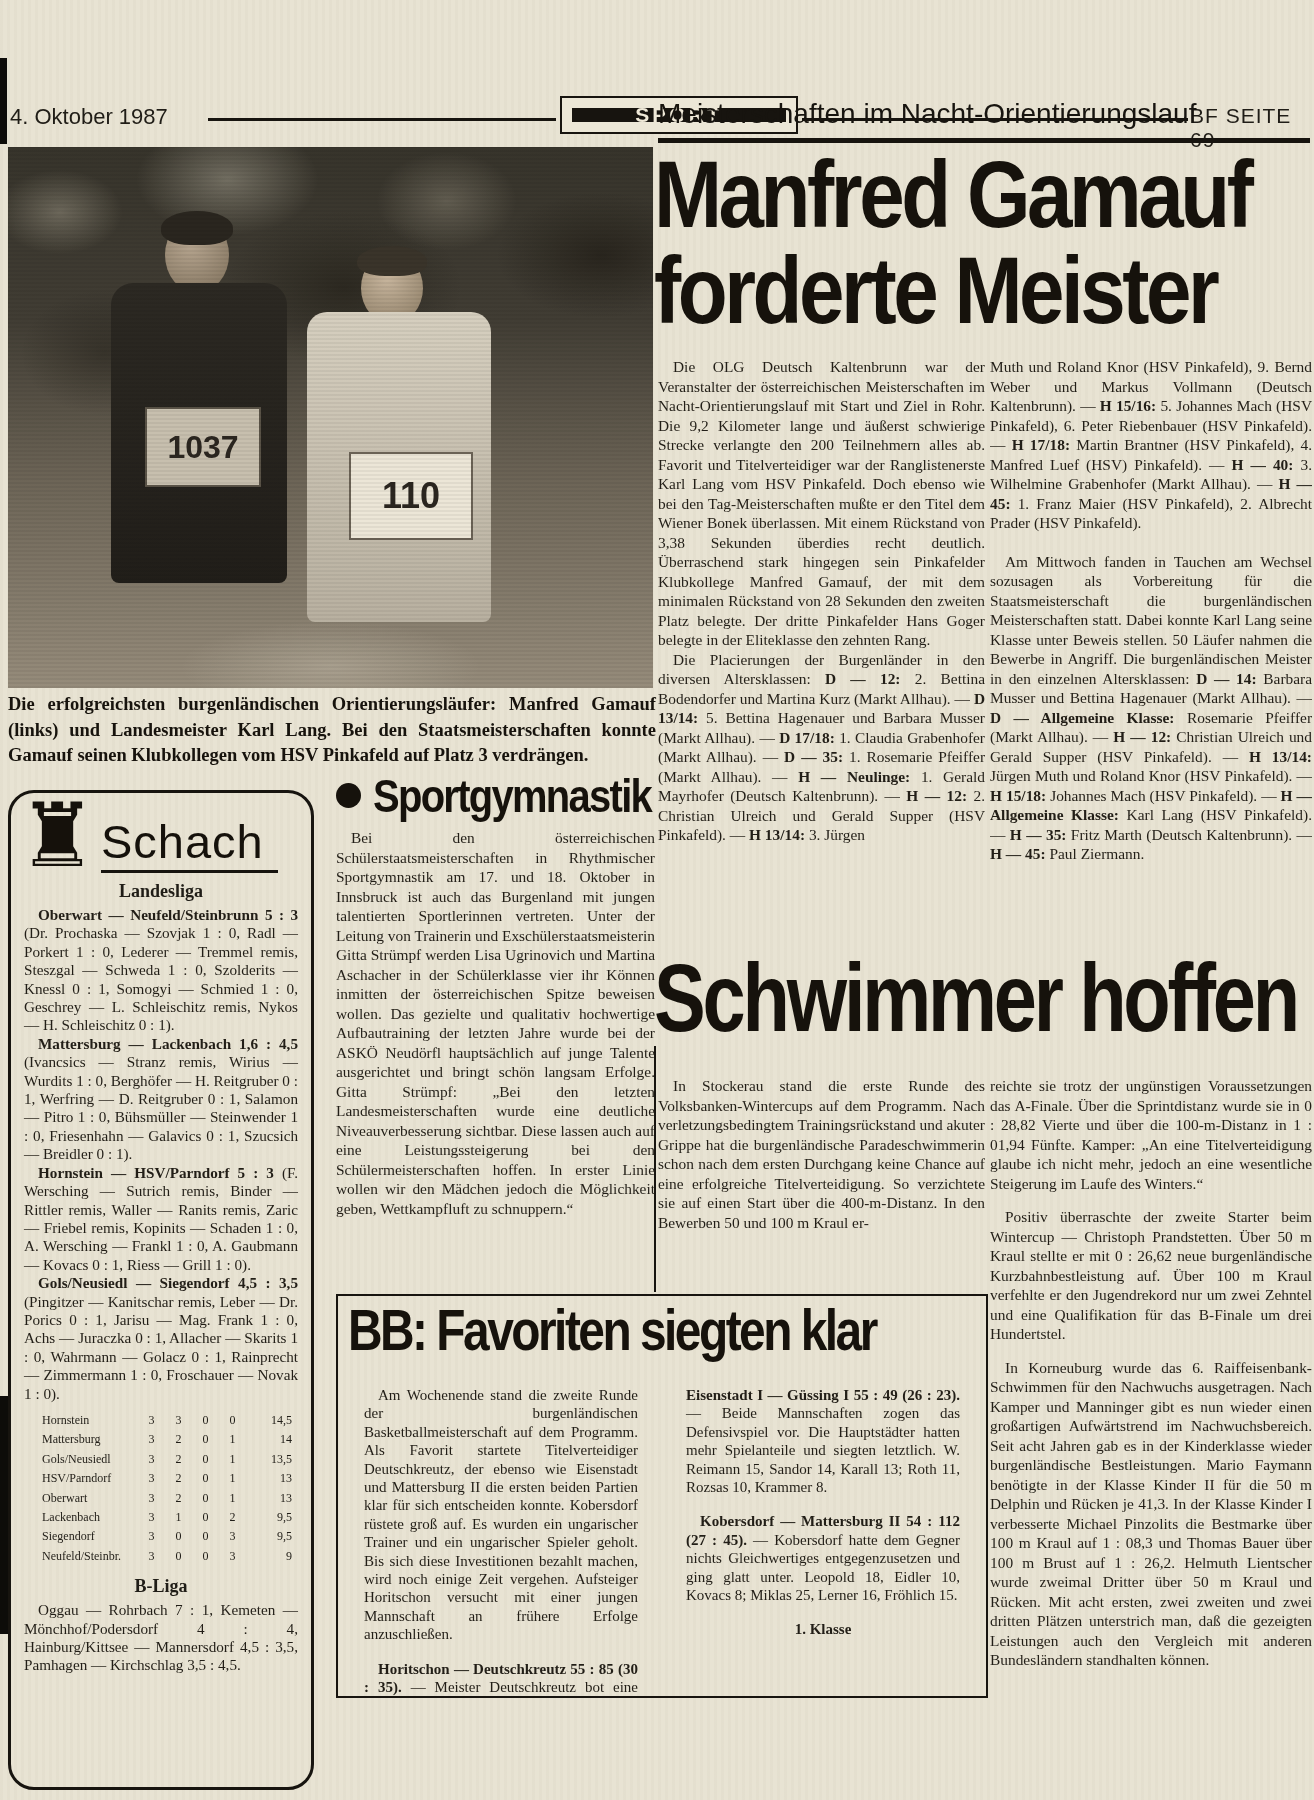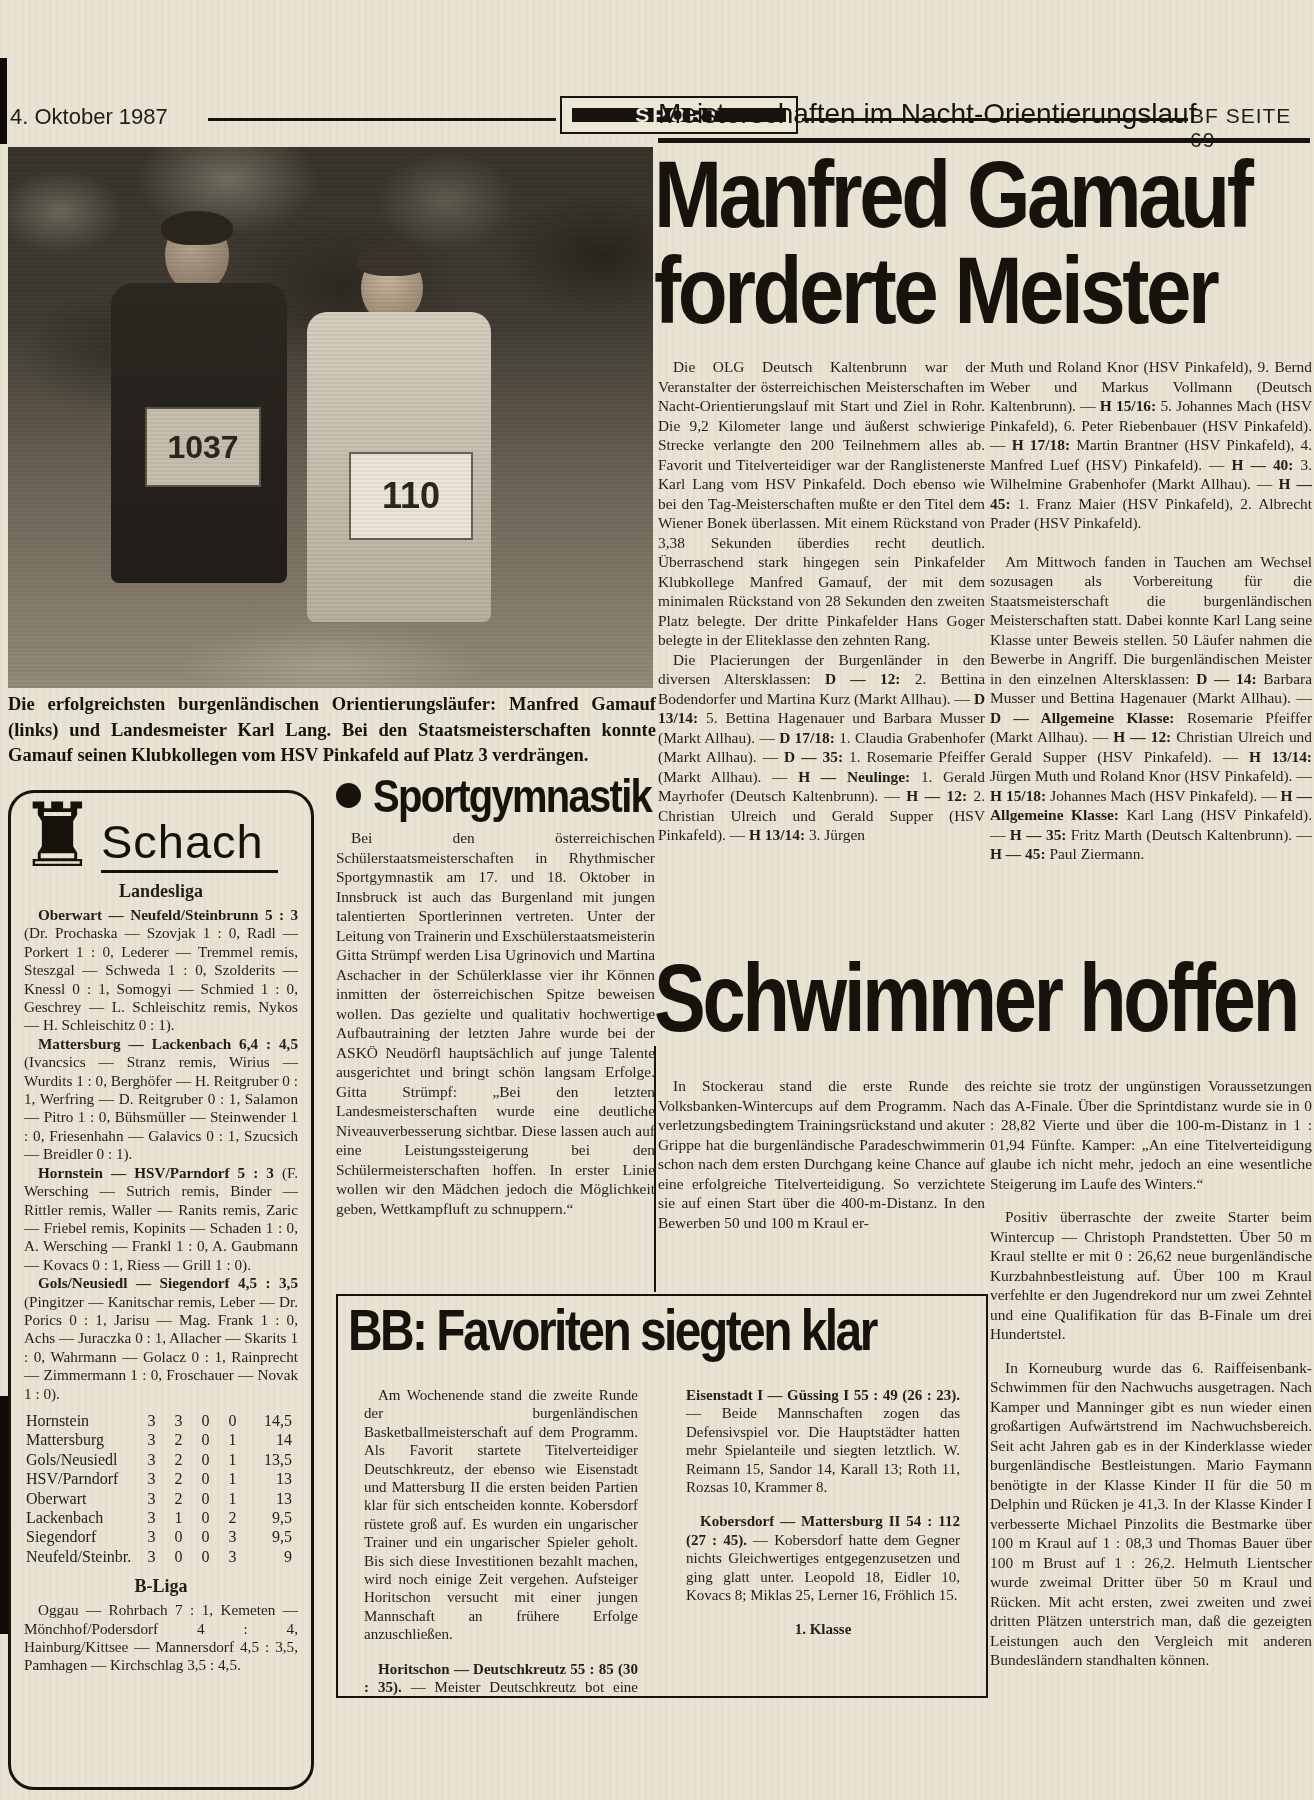--- a/index.html
+++ b/index.html
@@ -65,21 +65,21 @@
   
   .schach-box{left:8px;top:790px;width:306px;height:1000px;border:3px solid #17140f;border-radius:26px;
               box-sizing:border-box;padding:6px 13px 4px;overflow:hidden;}
   .schach-logo{display:flex;align-items:flex-end;height:74px;}
   .rook{font-family:"DejaVu Sans",sans-serif;font-size:88px;line-height:74px;color:#15110b;margin-left:-6px;}
   .schach-word{font-family:"Liberation Sans",sans-serif;font-size:47px;line-height:56px;letter-spacing:1px;color:#15110b;margin-left:4px;border-bottom:3px solid #17140f;padding-right:14px;}
   .chess-h{text-align:center;font-weight:bold;font-size:18px;margin:8px 0 4px;}
   .chesstext{font-size:15.2px;line-height:18.4px;text-align:justify;color:#221e17;}
   .chesstext p{margin:0;text-indent:14px;}
   .standings{margin:8px 2px 0;}
-  .st-row{display:grid;grid-template-columns:1fr 27px 27px 27px 27px 50px;font-size:16px;line-height:19.4px;}
+  .st-row{display:grid;grid-template-columns:1fr 27px 27px 27px 27px 50px;font-size:12px;line-height:19.4px;margin-left:16px;}
   .st-n{text-align:center;}
   .st-p{text-align:right;padding-right:4px;}
 
   
   .sg-header{left:336px;top:768px;width:322px;display:flex;align-items:center;color:#16120c;}
   .bullet{width:25px;height:25px;border-radius:50%;background:#16120c;margin-right:12px;flex:none;}
   .sg-title{font-family:"Liberation Sans",sans-serif;font-weight:bold;font-size:47px;letter-spacing:-2px;display:inline-block;transform:scaleX(.85);transform-origin:0 60%;white-space:nowrap;}
   .sg-body{left:336px;top:828px;width:319px;height:460px;overflow:hidden;}
 
   
@@ -160,21 +160,21 @@
   <div class="abs vrule" style="left:654px;top:1046px;height:246px;"></div>
 
   <div class="abs schach-box">
     <div class="schach-logo">
       <span class="rook">♜</span>
       <span class="schach-word">Schach</span>
     </div>
     <div class="chess-h">Landesliga</div>
     <div class="chesstext">
       <p><span class="b">Oberwart — Neufeld/Steinbrunn 5 : 3</span><span> (Dr. Prochaska — Szovjak 1 : 0, Radl — Porkert 1 : 0, Lederer — Tremmel remis, Steszgal — Schweda 1 : 0, Szolderits — Knessl 0 : 1, Somogyi — Schmied 1 : 0, Geschrey — L. Schleischitz remis, Nykos — H. Schleischitz 0 : 1).</span></p>
-      <p><span class="b">Mattersburg — Lackenbach 6,4 : 4,5</span><span> (Ivancsics — Stranz remis, Wirius — Wurdits 1 : 0, Berghöfer — H. Reitgruber 0 : 1, Werfring — D. Reitgruber 0 : 1, Salamon — Pitro 1 : 0, Bühsmüller — Steinwender 1 : 0, Friesenhahn — Galavics 0 : 1, Szucsich — Breidler 0 : 1).</span></p>
+      <p><span class="b">Mattersburg — Lackenbach 1,6 : 4,5</span><span> (Ivancsics — Stranz remis, Wirius — Wurdits 1 : 0, Berghöfer — H. Reitgruber 0 : 1, Werfring — D. Reitgruber 0 : 1, Salamon — Pitro 1 : 0, Bühsmüller — Steinwender 1 : 0, Friesenhahn — Galavics 0 : 1, Szucsich — Breidler 0 : 1).</span></p>
       <p><span class="b">Hornstein — HSV/Parndorf 5 : 3</span><span> (F. Wersching — Sutrich remis, Binder — Rittler remis, Waller — Ranits remis, Zaric — Friebel remis, Kopinits — Schaden 1 : 0, A. Wersching — Frankl 1 : 0, A. Gaubmann — Kovacs 0 : 1, Riess — Grill 1 : 0).</span></p>
       <p><span class="b">Gols/Neusiedl — Siegendorf 4,5 : 3,5</span><span> (Pingitzer — Kanitschar remis, Leber — Dr. Porics 0 : 1, Jarisu — Mag. Frank 1 : 0, Achs — Juraczka 0 : 1, Allacher — Skarits 1 : 0, Wahrmann — Golacz 0 : 1, Rainprecht — Zimmermann 1 : 0, Froschauer — Novak 1 : 0).</span></p>
     </div>
     <div class="standings">
         <div class="st-row">
         <span class="st-team">Hornstein</span>
         <span class="st-n">3</span>
         <span class="st-n">3</span>
         <span class="st-n">0</span>
         <span class="st-n">0</span>

